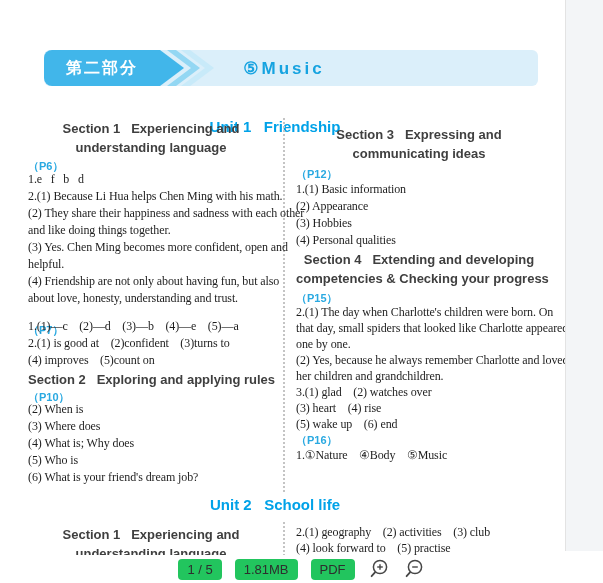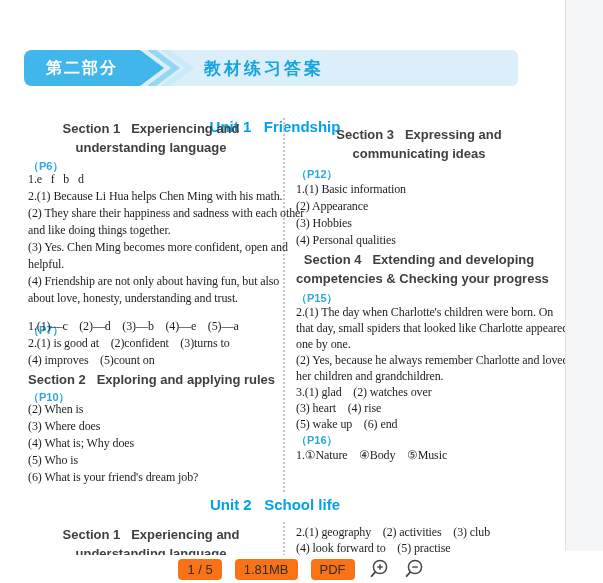--- a/index.html
+++ b/index.html
@@ -4,29 +4,29 @@
 <style>
   html,body{margin:0;padding:0;background:#ffffff;}
   .viewer{position:relative;width:603px;height:583px;background:#ffffff;overflow:hidden;
           font-family:"Liberation Sans",sans-serif;}
   .abs{position:absolute;}
 
   
   .side-gutter{left:565px;top:0;width:38px;height:551px;background:#f3f5f7;border-left:1px solid #e3e3e3;}
   .toolbar{left:0;top:555px;width:603px;height:28px;background:#ffffff;z-index:9;
            display:flex;align-items:center;justify-content:center;gap:13px;}
-  .tb-box{background:#f97316;border-radius:4px;padding:2px 9px;font-size:13px;color:#2e2e2e;line-height:17px;}
+  .tb-box{background:#22c55e;border-radius:4px;padding:2px 9px;font-size:13px;color:#2e2e2e;line-height:17px;}
   .tb-icon{width:22px;height:22px;display:block;cursor:pointer;}
 
   
   .page-header{left:28px;top:23px;font-size:11px;color:#3a3a3a;white-space:pre;}
   .page-num{font-weight:bold;color:#222;margin-right:7px;}
 
   
-  .banner{left:24px;top:50px;width:494px;height:36px;background:#dbeffa;border-radius:6px;}
+  .banner{left:44px;top:50px;width:494px;height:36px;background:#dbeffa;border-radius:6px;}
   .banner svg{position:absolute;left:0;top:0;}
   .pennant-label{position:absolute;left:0;top:0;width:116px;height:36px;display:flex;align-items:center;
                  justify-content:center;color:#ffffff;font-size:16px;font-weight:bold;letter-spacing:2px;}
   .banner-title{position:absolute;left:140px;top:0;width:200px;height:36px;display:flex;align-items:center;
                 justify-content:center;color:#16a3e0;font-size:17px;font-weight:bold;letter-spacing:3px;}
 
   
   .unit-title{width:494px;text-align:center;font-size:15px;font-weight:bold;color:#00a2e8;white-space:pre;}
   .u1{left:28px;top:92px;margin-top:26px;}
   .u2{left:28px;top:496px;}
@@ -48,21 +48,21 @@
 <div class="viewer">
 
 
   <div class="abs banner">
     <svg width="172" height="36" viewBox="0 0 172 36">
       <path d="M8,0 H116 L140,18 L116,36 H8 A8,8 0 0 1 0,28 V8 A8,8 0 0 1 8,0 Z" fill="#41b6ea"></path>
       <path d="M123,0 h9 l24,18 l-24,18 h-9 l24,-18 Z" fill="#93d7f3"></path>
       <path d="M137,0 h9 l24,18 l-24,18 h-9 l24,-18 Z" fill="#c8eaf9"></path>
     </svg>
     <span class="pennant-label">第二部分</span>
-    <span class="banner-title">教材练习答案</span>
+    <span class="banner-title">⑤Music</span>
   </div>
 
   <div class="abs unit-title u1">Unit 1   Friendship</div>
 
   <div class="abs divider dv1"></div>
   <div class="abs divider dv2"></div>
 
   <div class="abs sec-heading lc" style="top:119px;">Section 1   Experiencing and
 understanding language</div>
   <div class="abs pref lc" style="top:159px;">（P6）</div>

